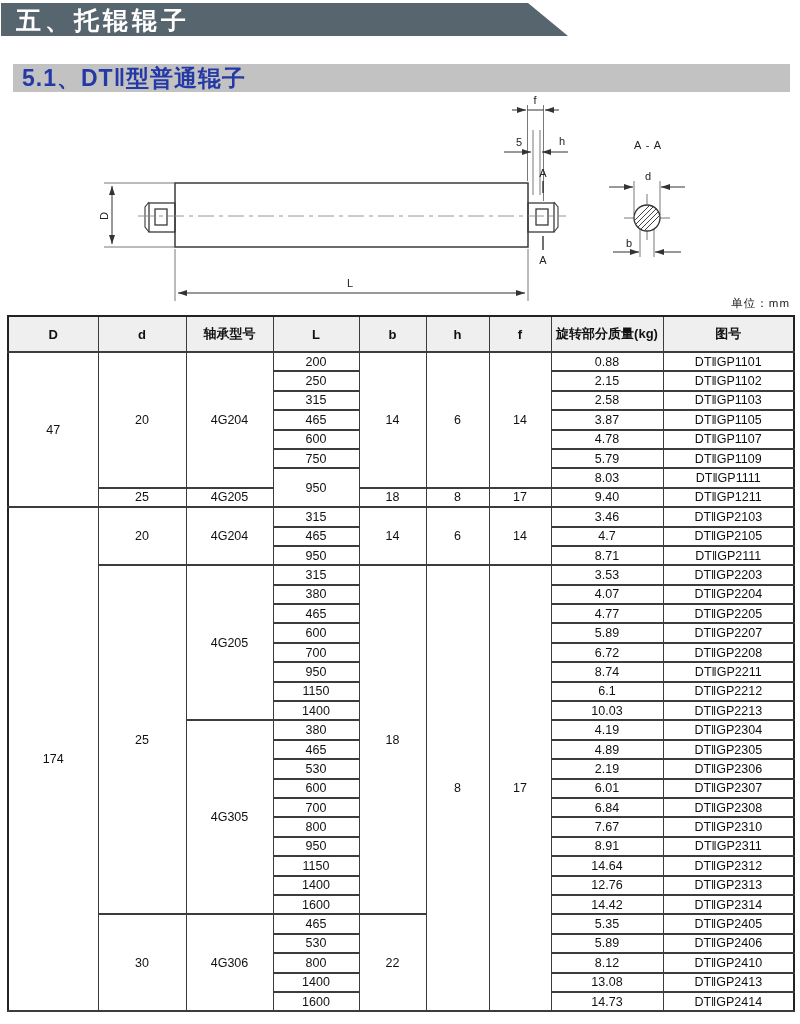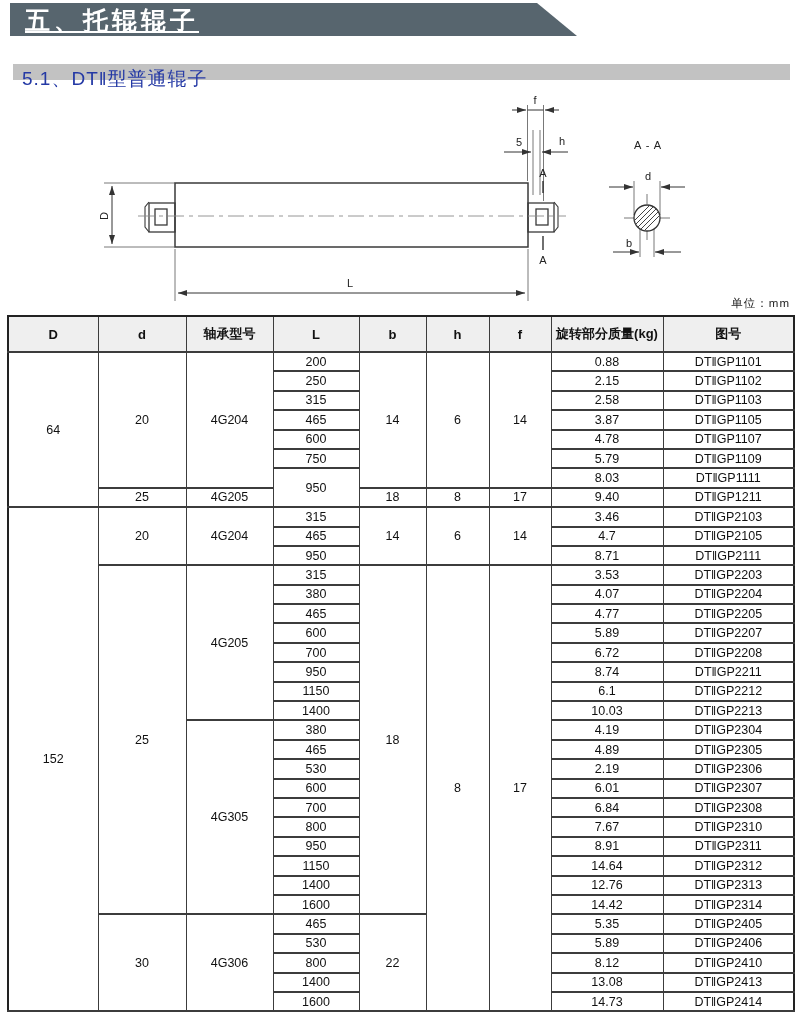--- a/index.html
+++ b/index.html
@@ -3,32 +3,32 @@
 <meta charset="utf-8">
 <style>
   html,body{margin:0;padding:0;}
   body{
     width:800px;height:1024px;position:relative;overflow:hidden;
     background:var(--page_bg,#ffffff);
     font-family:"Liberation Sans","DejaVu Sans",sans-serif;
     color:#1a1a1a;
   }
   .banner{
-    position:absolute;left:10px;top:3px;width:567px;height:33px;
+    position:absolute;left:1px;top:3px;width:567px;height:33px;
     background:var(--banner_bg,#57656E);
     clip-path:polygon(0 0,527px 0,567px 100%,0 100%);
     color:var(--banner_text,#ffffff);
     font-size:25px;font-weight:bold;line-height:34px;
-    padding-left:15px;box-sizing:border-box;letter-spacing:4px;text-decoration:underline;
+    padding-left:15px;box-sizing:border-box;letter-spacing:4px;
   }
   .section-bar{
-    position:absolute;left:13px;top:64px;width:777px;height:16px;
+    position:absolute;left:13px;top:64px;width:777px;height:28px;
     background:var(--section_bar_bg,#C2C2C2);
     color:var(--section_text,#2439A5);
-    font-size:19px;font-weight:normal;line-height:29px;
+    font-size:23px;font-weight:bold;line-height:29px;
     padding-left:9px;box-sizing:border-box;letter-spacing:1px;
   }
   .drawing{position:absolute;left:0;top:95px;width:800px;height:218px;}
   .drawing text{fill:#222;font-size:11px;font-family:"Liberation Sans","DejaVu Sans",sans-serif;}
   .unit{position:absolute;top:296px;right:10px;font-size:11.5px;color:#222;letter-spacing:1px;}
   table.spec{
     position:absolute;left:7px;top:315px;width:786px;
     border-collapse:collapse;table-layout:fixed;
     border:2px solid #222;
   }
@@ -158,21 +158,21 @@
         <th>L</th>
         <th>b</th>
         <th>h</th>
         <th>f</th>
         <th>旋转部分质量(kg)</th>
         <th>图号</th>
       </tr>
   </thead>
   <tbody id="tbody">
       <tr>
-        <td rowspan="8">64</td>
+        <td rowspan="8">47</td>
         <td rowspan="7">20</td>
         <td rowspan="7">4G204</td>
         <td>200</td>
         <td rowspan="7">14</td>
         <td rowspan="7">6</td>
         <td rowspan="7">14</td>
         <td>0.88</td>
         <td>DT‖GP1101</td>
       </tr>
       <tr>
@@ -208,21 +208,21 @@
       <tr>
         <td>25</td>
         <td>4G205</td>
         <td>18</td>
         <td>8</td>
         <td>17</td>
         <td>9.40</td>
         <td>DT‖GP1211</td>
       </tr>
       <tr>
-        <td rowspan="26">152</td>
+        <td rowspan="26">174</td>
         <td rowspan="3">20</td>
         <td rowspan="3">4G204</td>
         <td>315</td>
         <td rowspan="3">14</td>
         <td rowspan="3">6</td>
         <td rowspan="3">14</td>
         <td>3.46</td>
         <td>DT‖GP2103</td>
       </tr>
       <tr>

